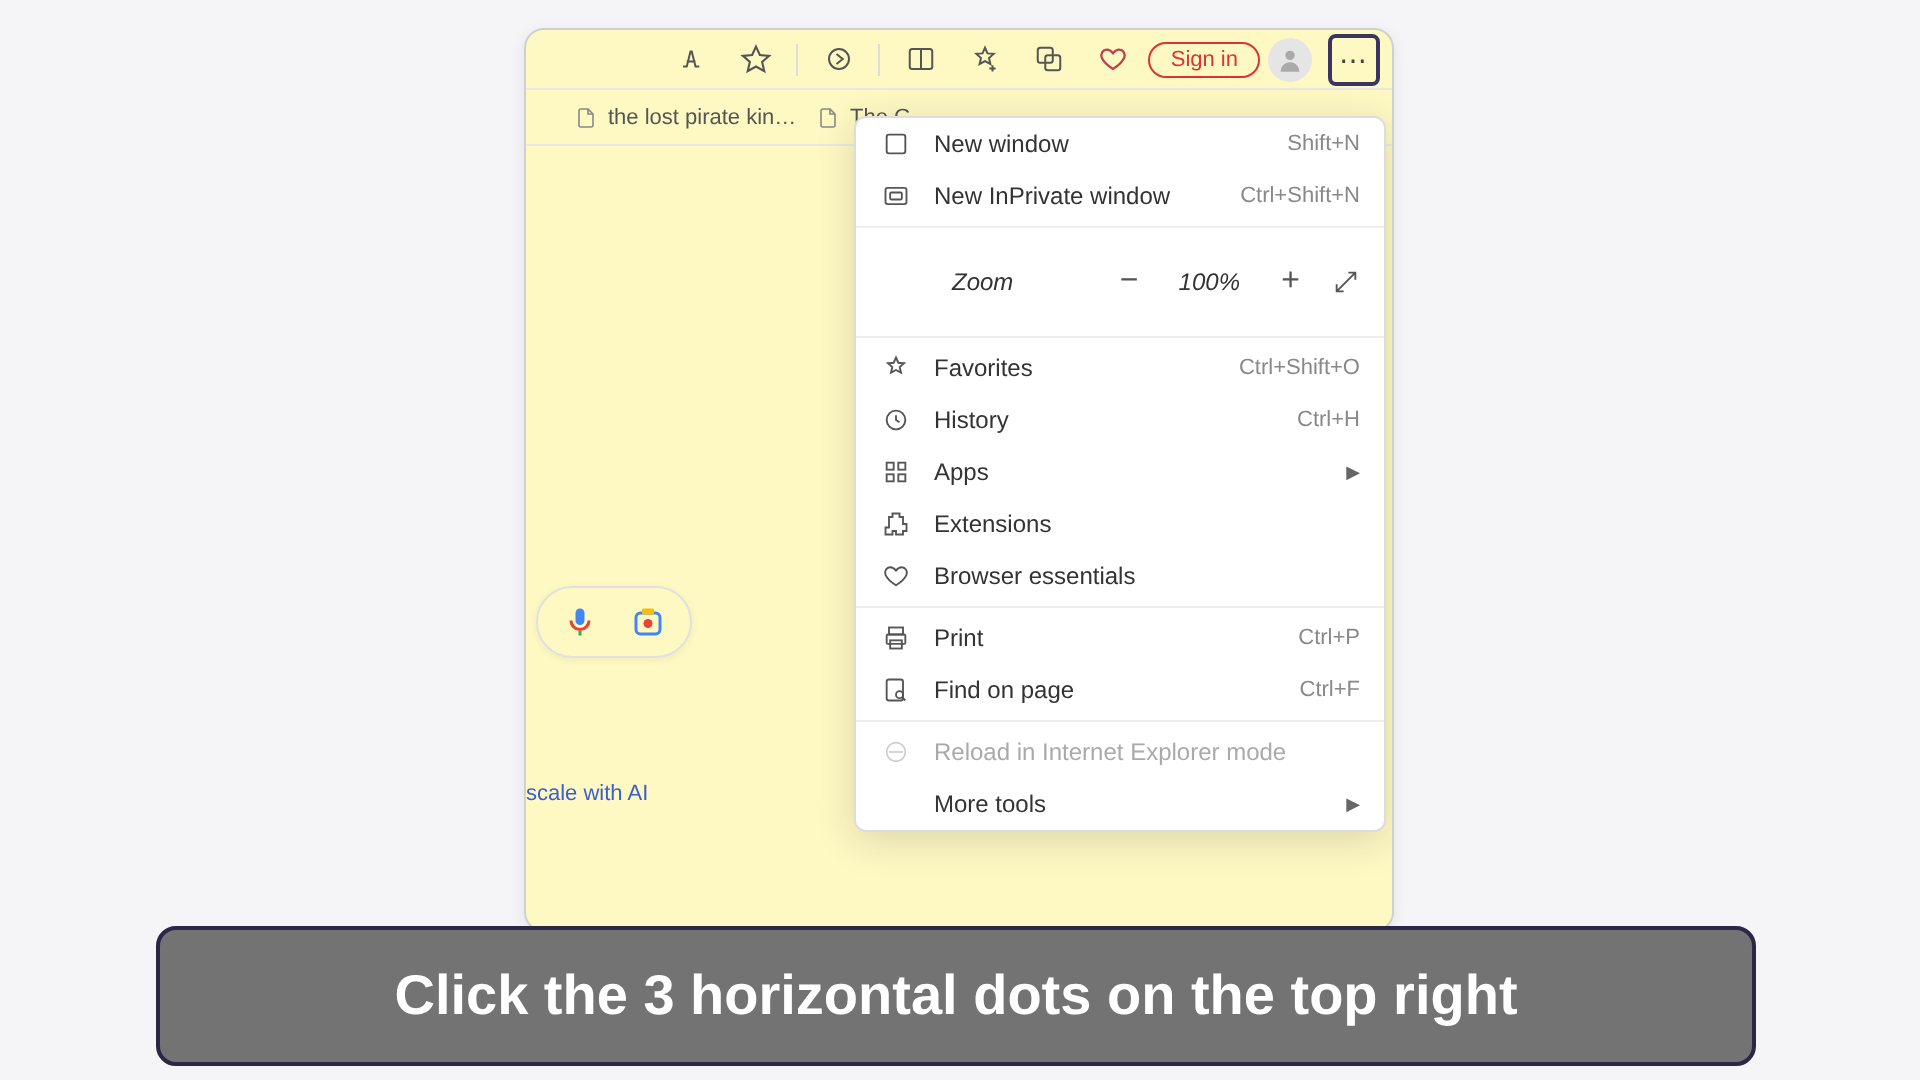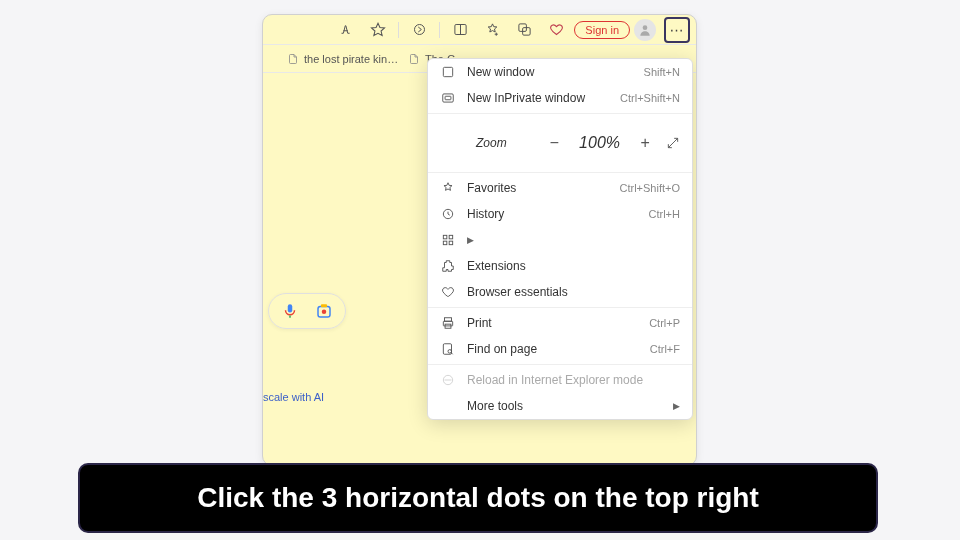--- a/index.html
+++ b/index.html
@@ -168,30 +168,30 @@
   font-style: italic;
 }
 .zoom-row .zi { width: 16px; }
 .zoom-row .zlabel { flex: 1; color: #333; font-size: 12px; padding-left: 10px; }
 .zoom-row .zbtn {
   width: 22px;
   text-align: center;
   color: #555;
   font-size: 16px;
 }
-.zoom-row .zval { font-size: 16px; color: #333; margin: 12px 4px; }
+.zoom-row .zval { font-size: 12px; color: #333; margin: 12px 4px; }
 .zoom-row .zexpand { color: #555; }
 
 .caption {
   position: absolute;
   left: 78px;
   top: 463px;
   width: 800px;
   height: 70px;
-  background: #000000;
+  background: #737373;
   border: 2px solid #2b2648;
   border-radius: 10px;
   color: #fff;
   font-size: 28px;
   font-weight: 600;
   display: flex;
   align-items: center;
   justify-content: center;
 }
 svg { display: block; }
@@ -346,20 +346,21 @@
     </div>
     <div class="menu-item">
       <span class="mi-icon">
           <svg width="14" height="14" viewBox="0 0 24 24" fill="none" stroke="currentColor" stroke-width="1.6">
             <rect x="4" y="4" width="6" height="6"></rect>
             <rect x="14" y="4" width="6" height="6"></rect>
             <rect x="4" y="14" width="6" height="6"></rect>
             <rect x="14" y="14" width="6" height="6"></rect>
           </svg>
         </span>
+      <span class="mi-label">Apps</span>
       <span class="mi-arrow">▶</span>
     </div>
     <div class="menu-item">
       <span class="mi-icon">
           <svg width="14" height="14" viewBox="0 0 24 24" fill="none" stroke="currentColor" stroke-width="1.6">
             <path d="M9 3h6v3h3v6h3v6h-3v3h-6v-3H9v3H3v-6h3V6h3z"></path>
           </svg>
         </span>
       <span class="mi-label">Extensions</span>
     </div>

